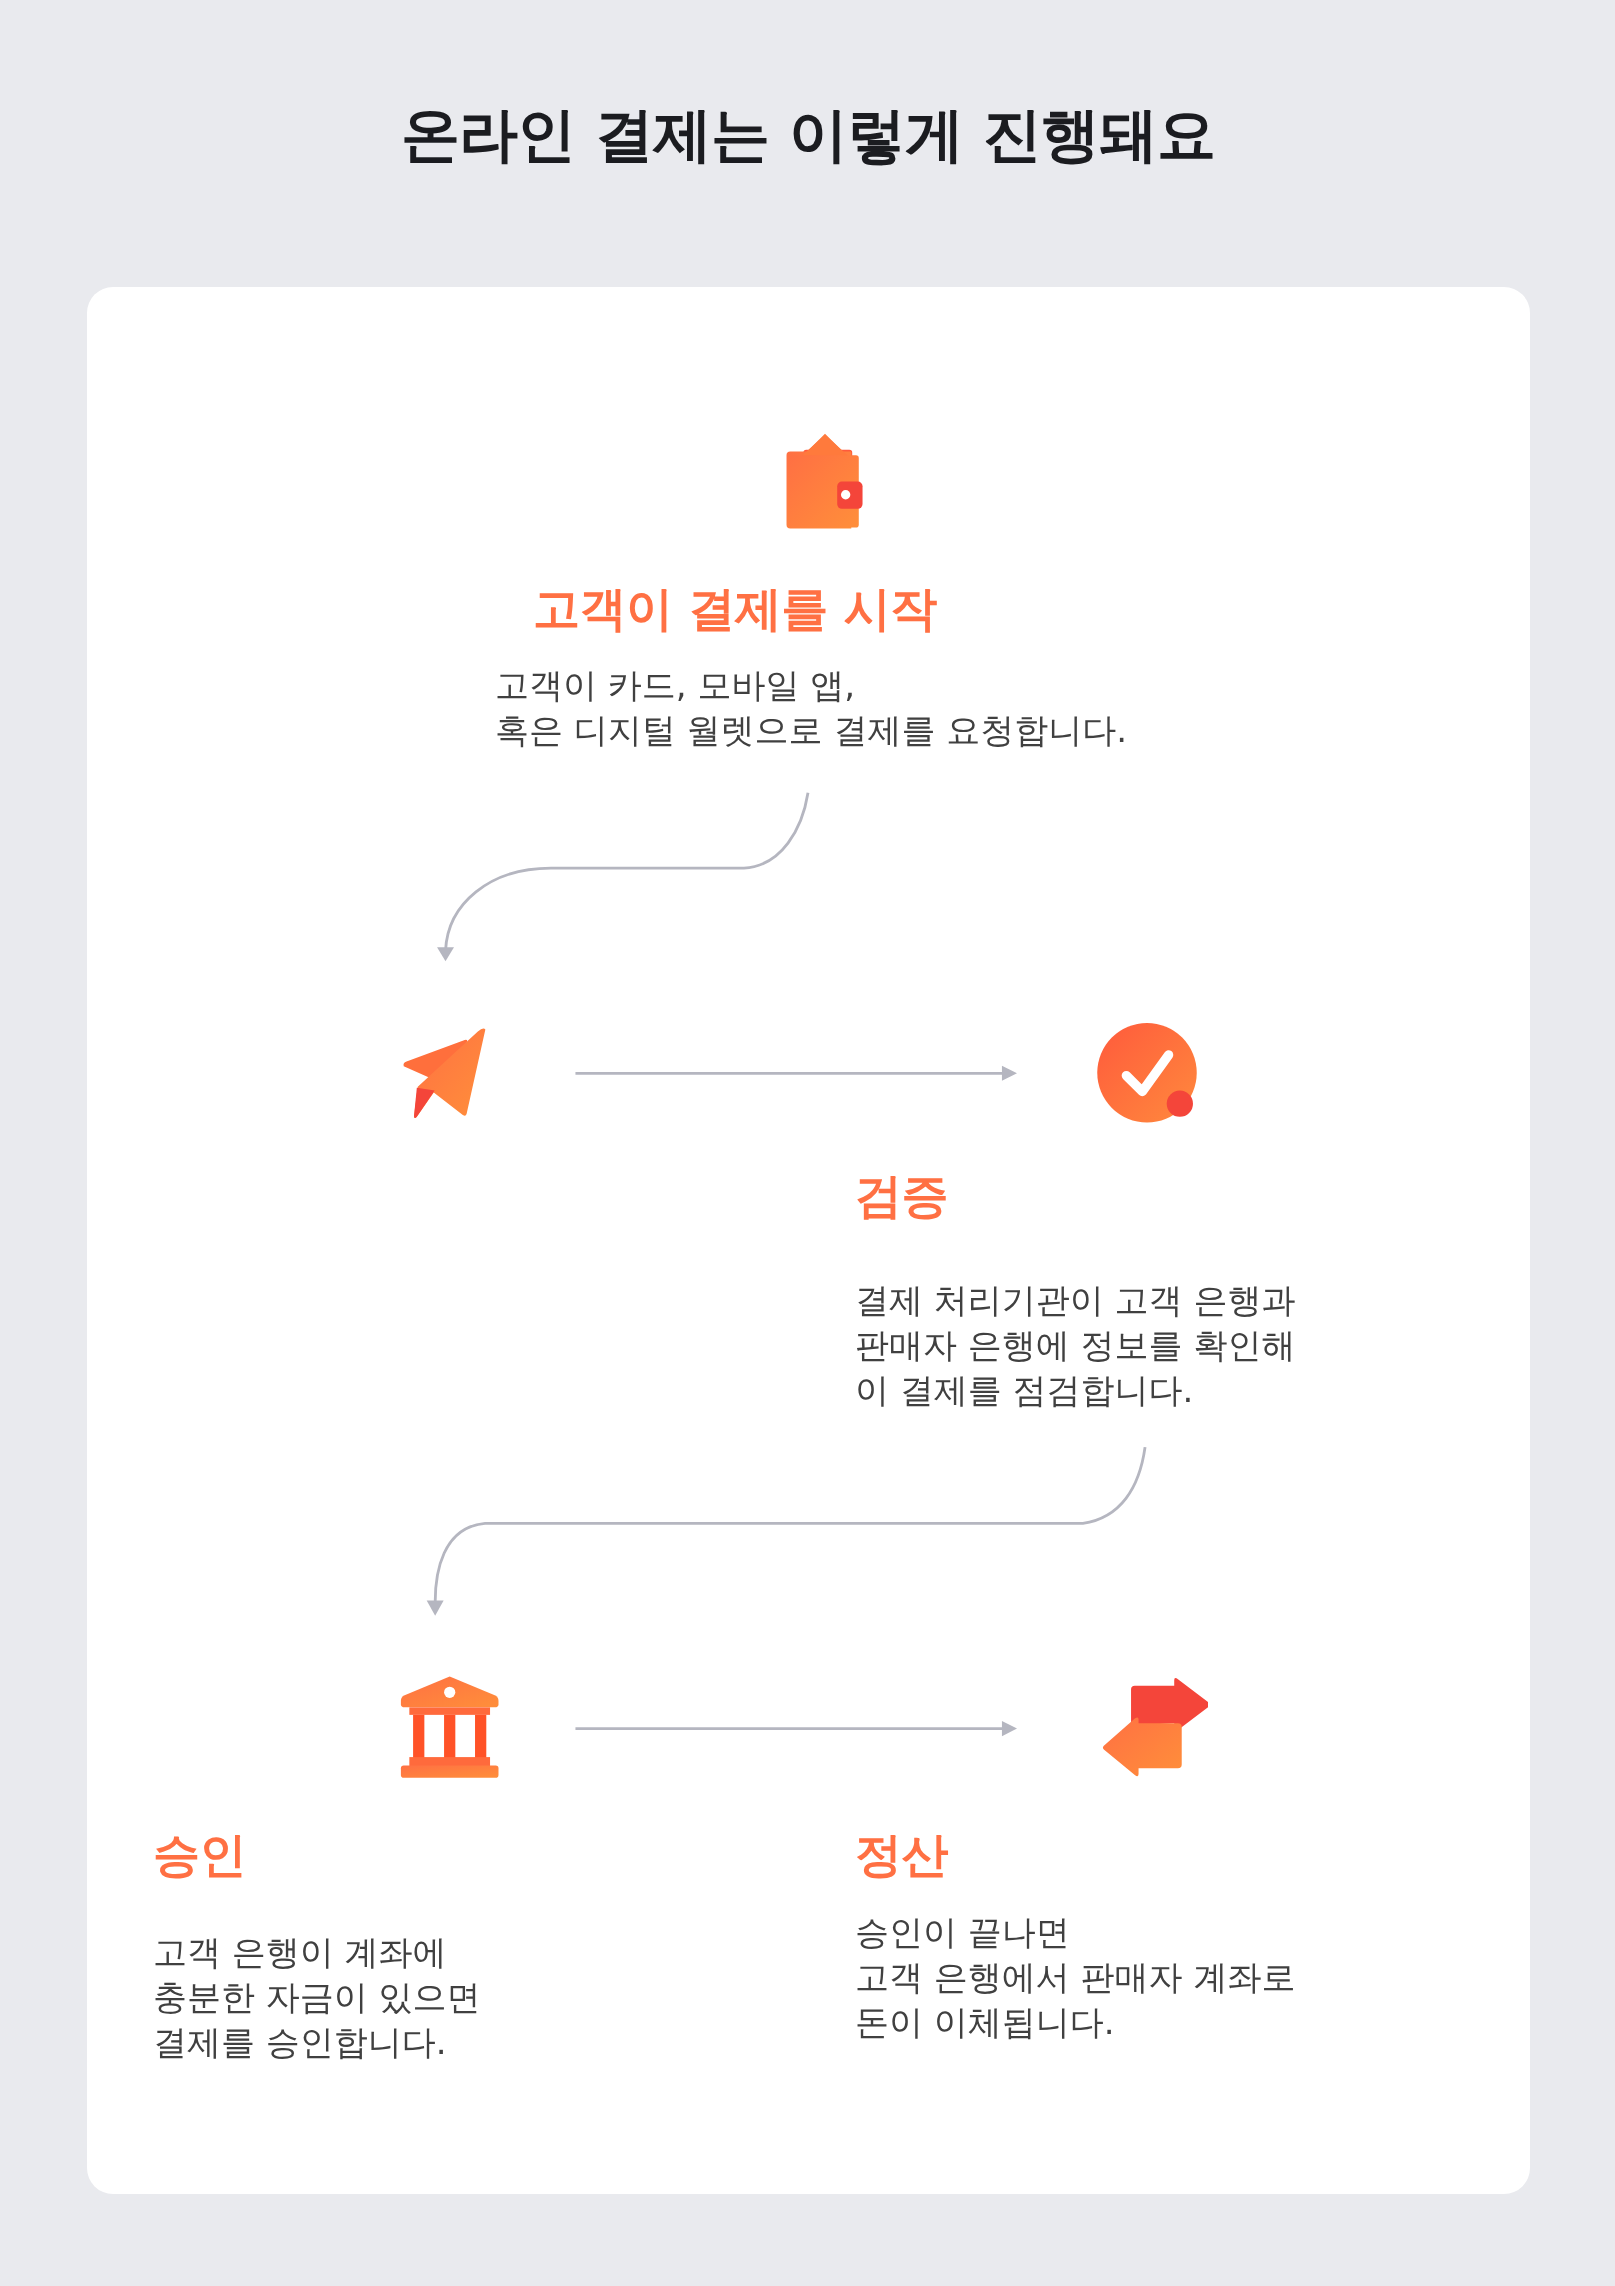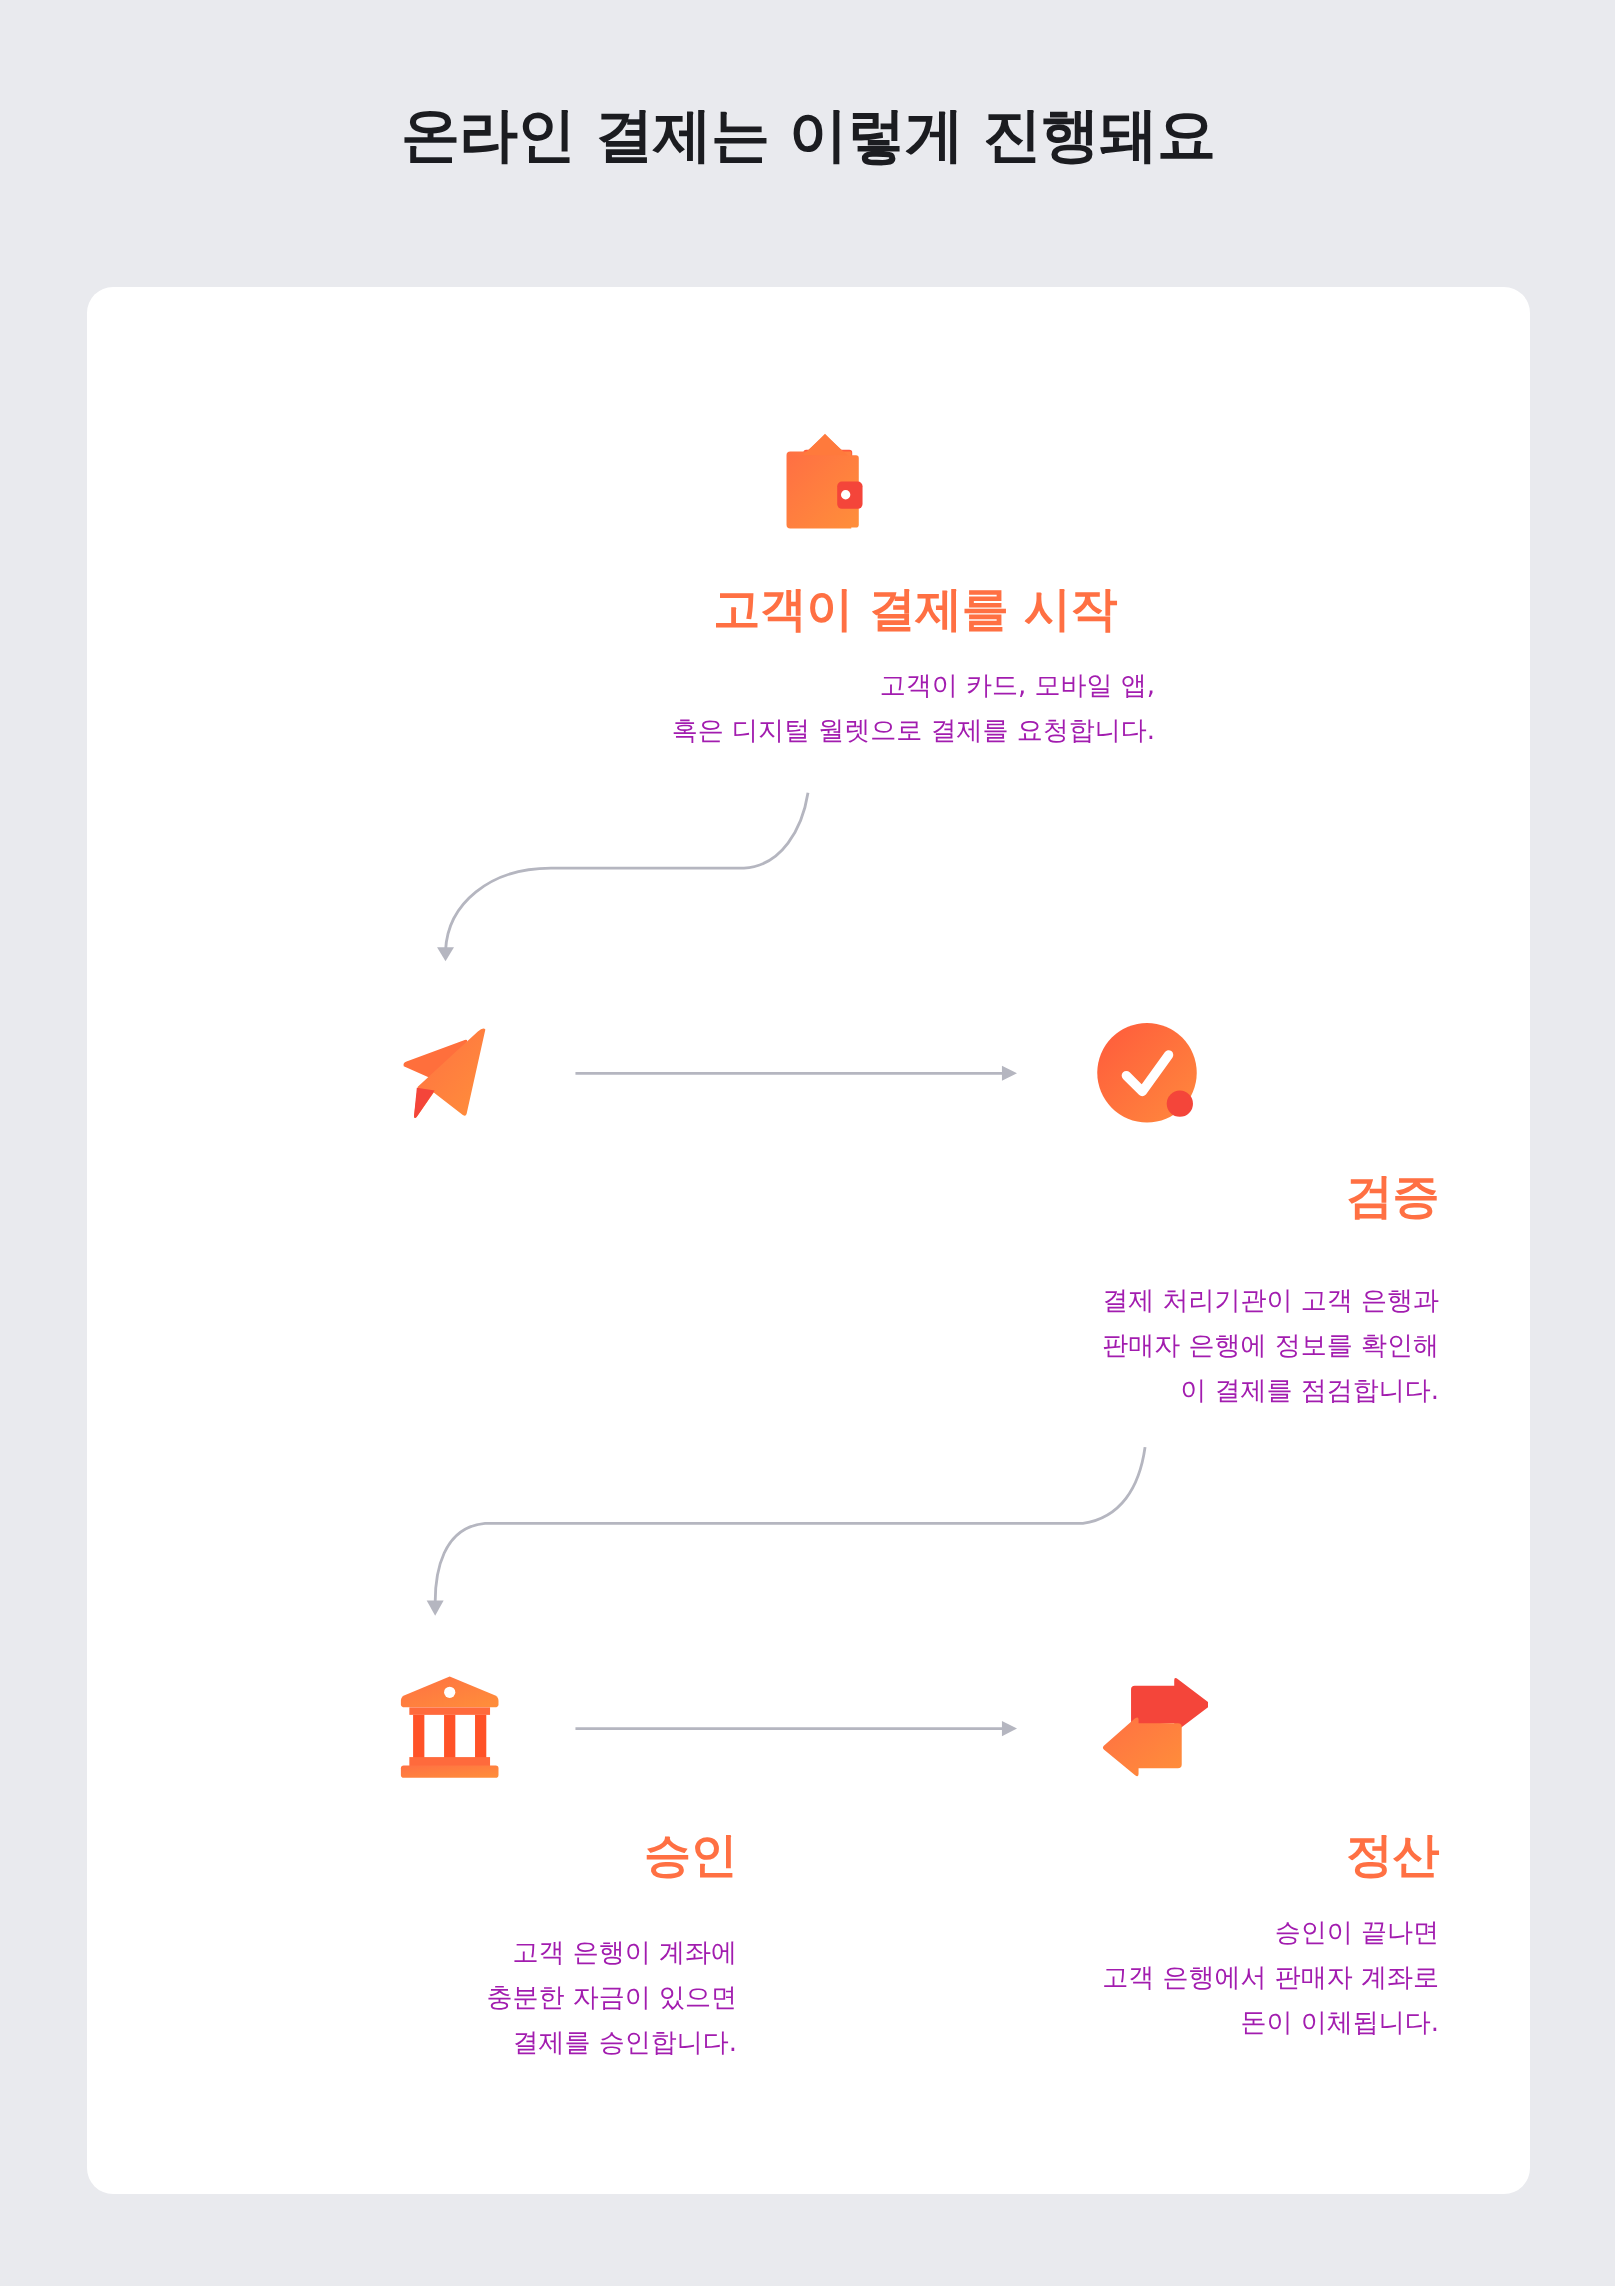--- a/index.html
+++ b/index.html
@@ -18,38 +18,38 @@
       line-height: 104px;
     }
     .card {
       position: absolute; left: 87px; top: 287px;
       width: 1443px; height: 1907px;
       background: #ffffff; border-radius: 26px;
     }
     .step {
       position: absolute;
       width: 584px;
-      text-align: right;
+      text-align: left;
     }
     .step-icon {
       position: absolute; left: 50%;
       transform: translateX(-50%);
       width: 122px; height: 122px;
     }
     .step-title {
       position: absolute; left: 0; right: 0;
       font-size: 47px; font-weight: 700;
       color: #ff7043;
       line-height: 60px;
       letter-spacing: -0.5px;
     }
     .step-desc {
       position: absolute; left: 0; right: 0;
-      font-size: 26px; font-weight: 400;
-      color: #a21caf;
+      font-size: 34px; font-weight: 400;
+      color: #404040;
       line-height: 45px;
       white-space: pre-line;
     }
     svg.connectors {
       position: absolute; left: 0; top: 0;
       width: 1616px; height: 2286px;
       pointer-events: none;
     }
   </style>
 </head>

